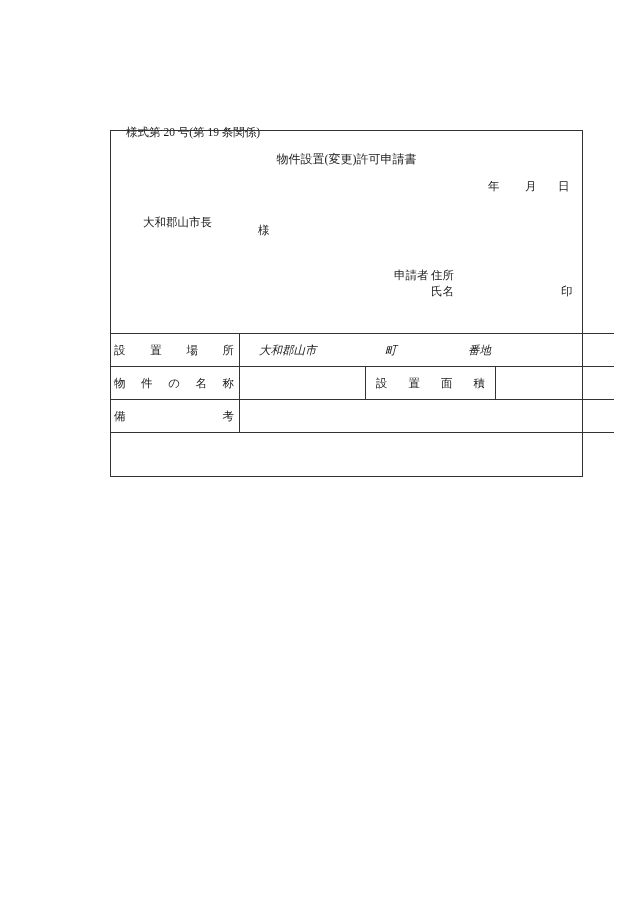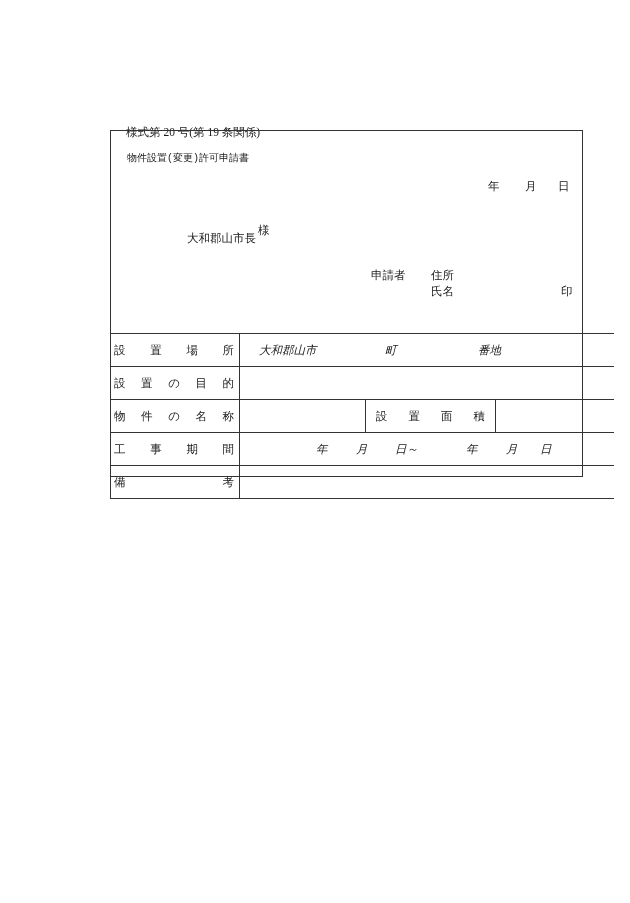--- a/index.html
+++ b/index.html
@@ -20,33 +20,32 @@
 
   .form-box {
     position: absolute;
     left: 78px; top: 98px;
     width: 473px; height: 347px;
     border: 1px solid #333333;
   }
   .form-title {
     position: absolute;
     left: 0; right: 0; top: 4px;
-    text-align: left;
-    font-size: 10px;
+    text-align: center;
+    font-size: 12px;
     white-space: nowrap;
-    font-family: Liberation Mono, monospace;
   }
   .date-y { left: 361px; top: 32px; }
   .date-m { left: 398px; top: 32px; }
   .date-d { left: 431px; top: 32px; }
 
-  .mayor   { left: 16px;  top: 84px; margin-left: 44px; }
+  .mayor   { left: 16px;  top: 68px; }
   .sama    { left: 131px; top: 76px; }
 
-  .applicant-label { left: 244px; top: 121px; }
+  .applicant-label { left: 267px; top: 121px; }
   .addr-label      { left: 304px; top: 121px; }
   .name-label      { left: 304px; top: 137px; }
   .seal            { left: 434px; top: 137px; }
 
   .statement { left: 16px; top: 183px; }
 
   table.app-table {
     position: absolute;
     left: -1px; top: 202px;
     width: 514px;
@@ -73,21 +72,21 @@
   .app-table td.val { position: relative; font-style: italic; }
   .app-table td.val .pin {
     position: absolute;
     top: 50%;
     transform: translateY(-50%);
     white-space: nowrap;
   }
   
   .pin.city { left: 3px; }
   .pin.town { left: 129px; }
-  .pin.lot  { left: 222px; }
+  .pin.lot  { left: 212px; }
   
   .pin.p-fy { left: 60px; }
   .pin.p-fm { left: 100px; }
   .pin.p-fd { left: 139px; }
   .pin.p-ty { left: 210px; }
   .pin.p-tm { left: 250px; }
   .pin.p-td { left: 284px; }
 
   .note { left: 78px; top: 451px; }
 </style>
@@ -125,39 +124,24 @@
       <tbody>
           <tr>
         <td class="lbl">設 置 場 所</td>
         <td class="val" colspan="3">
           <span class="pin city">大和郡山市</span>
           <span class="pin town">町</span>
           <span class="pin lot">番地</span>
         </td>
       </tr>
       <tr>
-        <td class="lbl">設 置 の 目 的</td>
-        <td class="val" colspan="3"></td>
-      </tr>
-      <tr>
         <td class="lbl">物 件 の 名 称</td>
         <td class="val"></td>
         <td class="lbl2">設 置 面 積</td>
         <td class="val"></td>
-      </tr>
-      <tr>
-        <td class="lbl">工 事 期 間</td>
-        <td class="val" colspan="3">
-          <span class="pin p-fy">年</span>
-          <span class="pin p-fm">月</span>
-          <span class="pin p-fd">日～</span>
-          <span class="pin p-ty">年</span>
-          <span class="pin p-tm">月</span>
-          <span class="pin p-td">日</span>
-        </td>
       </tr>
       <tr>
         <td class="lbl">備 考</td>
         <td class="val" colspan="3"></td>
       </tr>
     </tbody>
       </table>
   </div>
 
 

